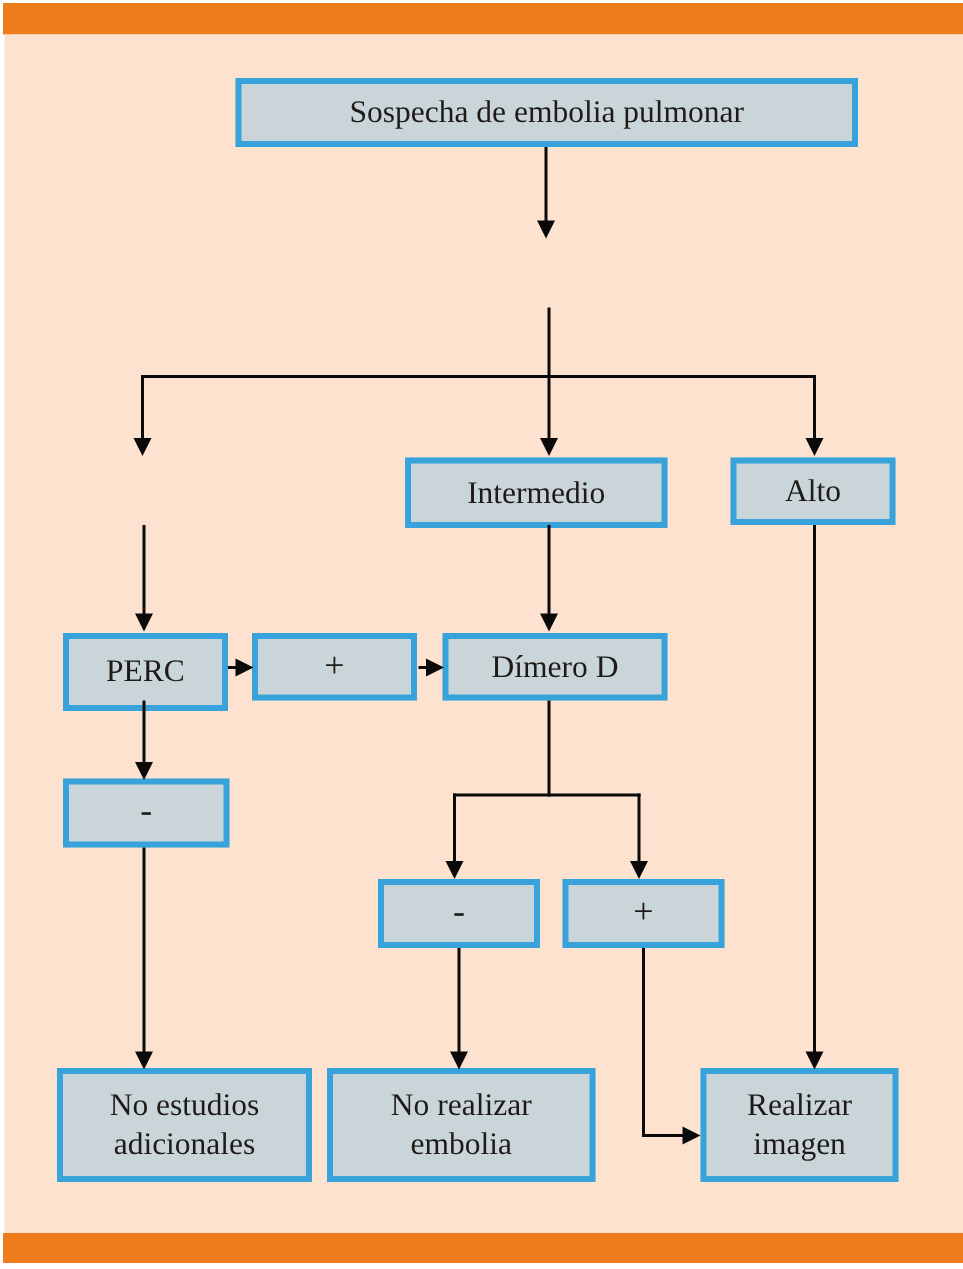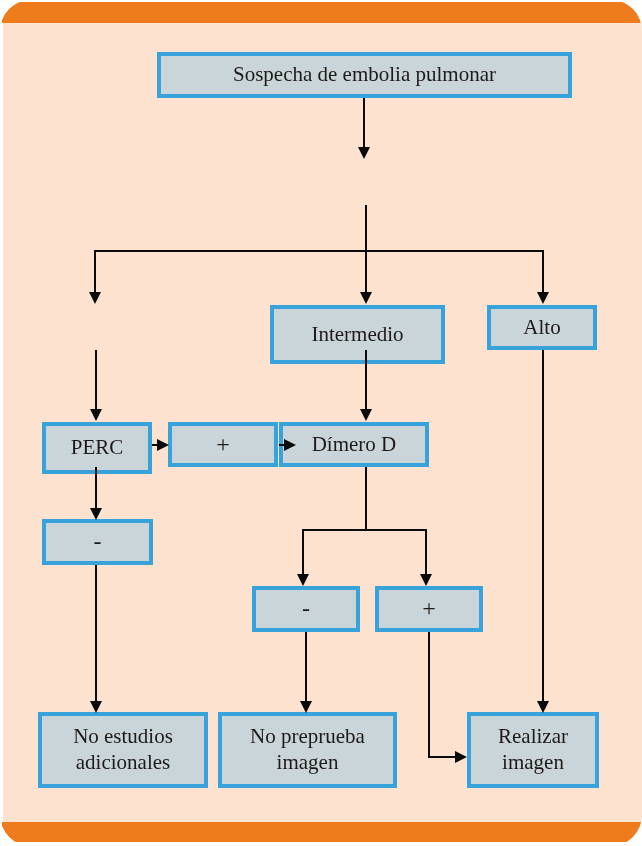--- a/index.html
+++ b/index.html
@@ -2,21 +2,20 @@
 <html style="--accent: #ef7c1c; --bg: #fde3cf; --node-fill: #c9d5d8; --node-border: #38a3da; --line: #0a0a0a; --text: #1e1a18;"><head>
 <meta charset="utf-8">
 <style>
   html,body{margin:0;padding:0;background:#ffffff;}
   .page{
     position:relative;
     width:642px;height:846px;
     background:#ffffff;
     font-family:"Liberation Serif", serif;
     overflow:hidden;
-    border-radius:31px;
   }
   .bar{position:absolute;left:2px;right:0;background:var(--accent,#ef7c1c);}
   .bar-top{top:2px;height:21px;}
   .bar-bottom{top:822px;height:20px;}
   .canvas{position:absolute;left:3px;right:0;top:23px;height:799px;background:var(--bg,#fde3cf);}
   .node{
     position:absolute;
     box-sizing:border-box;
     background:var(--node-fill,#c9d5d8);
     border:4px solid var(--node-border,#38a3da);
@@ -25,25 +24,25 @@
     line-height:1.22;
     display:flex;align-items:center;justify-content:center;
     text-align:center;
     padding:2px 6px;
   }
   .node.sym{font-size:24px;}
   
   #n-sospecha{left:157px;top:52px;width:415px;height:46px;}
   #n-asignar{left:165px;top:160px;width:403px;height:45px;}
   #n-bajo{left:42px;top:305px;width:108px;height:45px;}
-  #n-intermedio{left:270px;top:305px;width:175px;height:59px;}
+  #n-intermedio{left:270px;top:305px;width:175px;height:47px;}
   #n-alto{left:487px;top:305px;width:110px;height:45px;}
   #n-perc{left:42px;top:422px;width:110px;height:52px;}
   #n-plus1{left:168px;top:422px;width:110px;height:45px;}
-  #n-dimero{left:279px;top:422px;width:150px;height:45px;}
+  #n-dimero{left:295px;top:422px;width:150px;height:45px;}
   #n-minus1{left:42px;top:519px;width:111px;height:46px;}
   #n-minus2{left:252px;top:586px;width:108px;height:46px;}
   #n-plus2{left:375px;top:586px;width:108px;height:46px;}
   #n-noestudios{left:8px;top:712px;width:170px;height:76px;margin-left:30px;}
   #n-norealizar{left:218px;top:712px;width:179px;height:76px;}
   #n-realizar{left:467px;top:712px;width:132px;height:76px;}
   
   .v{position:absolute;width:2px;background:var(--line,#0a0a0a);}
   .h{position:absolute;height:2px;background:var(--line,#0a0a0a);}
   .a-down{position:absolute;width:0;height:0;
@@ -83,21 +82,21 @@
   <div class="node" id="n-sospecha">Sospecha de embolia pulmonar</div>
   <div class="node" id="n-intermedio">Intermedio</div>
   <div class="node" id="n-alto">Alto</div>
   <div class="node" id="n-perc">PERC</div>
   <div class="node sym" id="n-plus1">+</div>
   <div class="node" id="n-dimero">Dímero D</div>
   <div class="node sym" id="n-minus1">-</div>
   <div class="node sym" id="n-minus2">-</div>
   <div class="node sym" id="n-plus2">+</div>
   <div class="node" id="n-noestudios">No estudios adicionales</div>
-  <div class="node" id="n-norealizar">No preprueba imagen</div>
+  <div class="node" id="n-norealizar">No realizar embolia</div>
   <div class="node" id="n-realizar">Realizar imagen</div>
 
   <div class="v" id="c1"></div>
   <div class="a-down" id="a1"></div>
   <div class="v" id="c2"></div>
   <div class="h" id="c3"></div>
   <div class="v" id="c4"></div>
   <div class="a-down" id="a4"></div>
   <div class="v" id="c5"></div>
   <div class="a-down" id="a5"></div>

